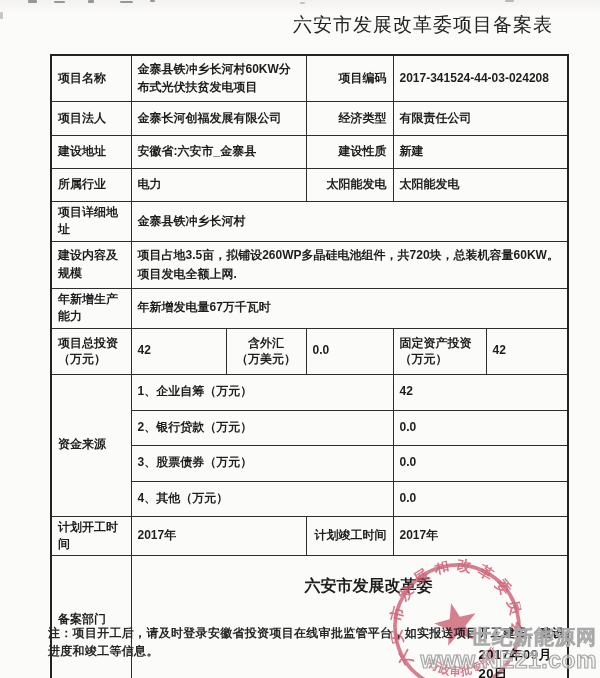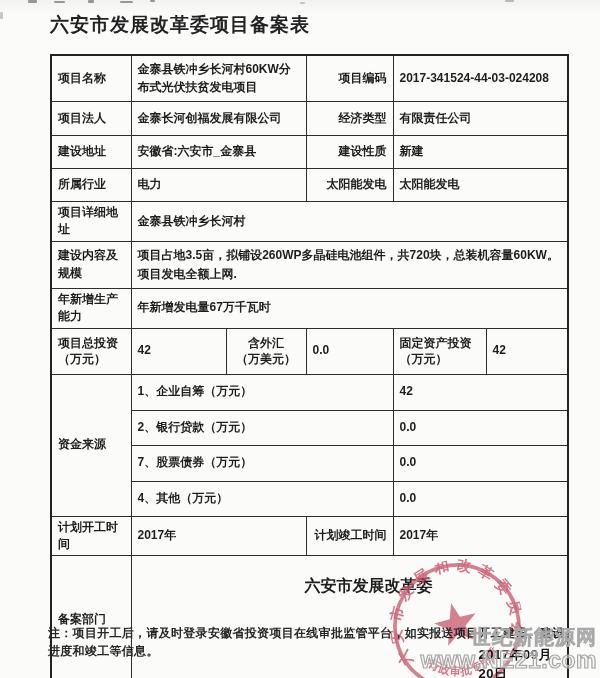--- a/index.html
+++ b/index.html
@@ -11,23 +11,23 @@
     position:relative;
     overflow:hidden;
   }
   .page{
     position:absolute;inset:0;
     background:linear-gradient(180deg,#f3f2f0 0px,#fbfbfa 14px,#fbfbfa 100%);
   }
   .speck{position:absolute;background:#4a4a4a;opacity:.55;border-radius:1px;}
 
   .doc-title{
-    position:absolute;left:50px;top:12px;width:517px;
-    text-align:left;
-    font-size:19px;font-weight:700;letter-spacing:1px;
+    position:absolute;left:36px;top:12px;width:517px;
+    text-align:right;
+    font-size:19px;font-weight:400;letter-spacing:1px;
     color:#222;
   }
 
   table.form{
     position:absolute;left:50px;top:54px;
     width:517px;
     border-collapse:collapse;
     table-layout:fixed;
     font-size:12px;font-weight:700;
     color:#1e1e1e;
@@ -187,21 +187,21 @@
   <tr class="h31">
     <td class="lbl" rowspan="4">资金来源</td>
     <td class="val" colspan="3">1、企业自筹（万元）</td>
     <td class="val" colspan="2">42</td>
   </tr>
   <tr class="h30">
     <td class="val" colspan="3">2、银行贷款（万元）</td>
     <td class="val" colspan="2">0.0</td>
   </tr>
   <tr class="h31">
-    <td class="val" colspan="3">7、股票债券（万元）</td>
+    <td class="val" colspan="3">3、股票债券（万元）</td>
     <td class="val" colspan="2">0.0</td>
   </tr>
   <tr class="h30">
     <td class="val" colspan="3">4、其他（万元）</td>
     <td class="val" colspan="2">0.0</td>
   </tr>
 
   <tr class="h30">
     <td class="lbl">计划开工时间</td>
     <td class="val" colspan="2">2017年</td>

